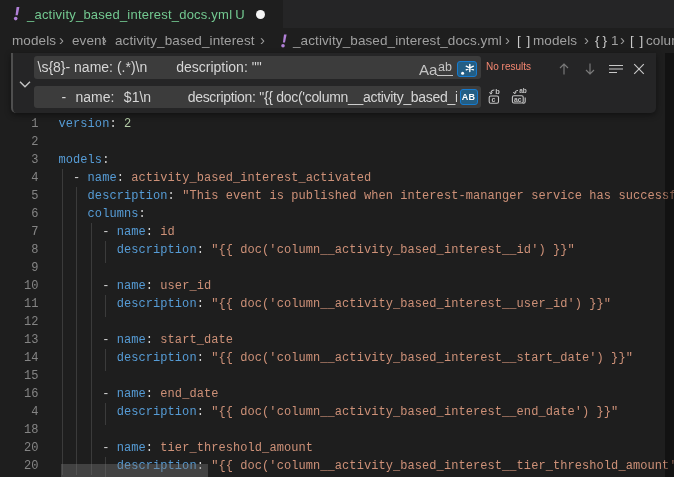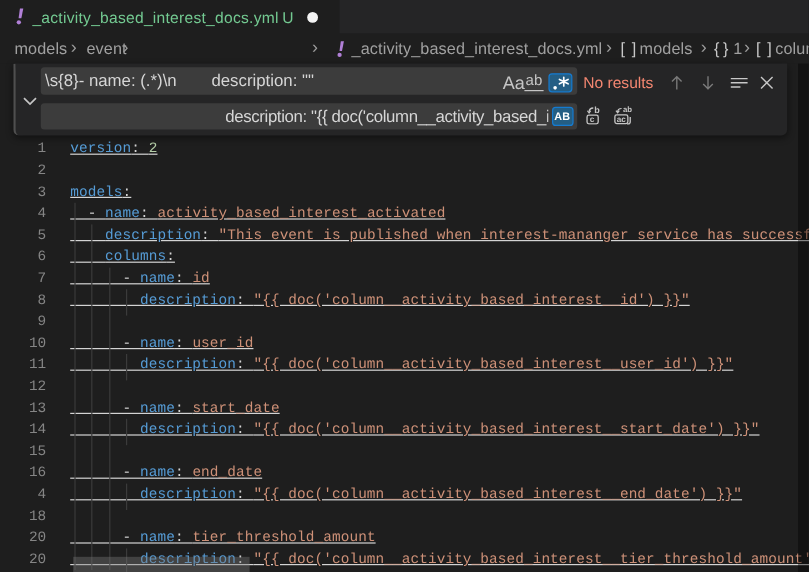--- a/index.html
+++ b/index.html
@@ -21,39 +21,39 @@
             font-size:13.5px; color:#a0a0a0; white-space:nowrap; }
   #crumbs span { position:absolute; top:0; height:25px; line-height:25px; letter-spacing:0.1px; }
   .sep { color:#9d9d9d; font-size:15px; line-height:24px !important; }
   .cicon { color:#c8c8c8; letter-spacing:1.5px !important; font-size:13.5px; }
   #crumbicon { font-style:italic; font-weight:bold; color:#b180d7; font-size:14px; }
 
   
   .ln { position:absolute; width:38.5px; text-align:right; color:#858585;
         font-family:"Liberation Mono", monospace; font-size:12px; line-height:18px; }
   .cl { position:absolute; left:58.5px; white-space:pre; color:#d4d4d4;
-        font-family:"Liberation Mono", monospace; font-size:12px; line-height:18px; letter-spacing:0.07px;text-decoration:underline; }
+        font-family:"Liberation Mono", monospace; font-size:12px; line-height:18px; letter-spacing:0.07px; }
   .k { color:#569cd6; }
   .s { color:#ce9178; }
   .n { color:#b5cea8; }
   .guide { position:absolute; width:1px; background:#3b3b3b; }
 
   
   #widget { left:11px; top:52.5px; width:645px; height:60px; background:#252526;
             border-radius:0 0 5px 5px; border-left:2px solid #4f4f4f;
             box-shadow:0 2px 6px rgba(0,0,0,0.45); }
   .inputbox { position:absolute; background:#3c3c3c; border-radius:3px; }
   #findinput { left:33.5px; top:55.5px; width:447px; height:23px; }
   #replinput { left:33.5px; top:85.5px; width:447px; height:22.5px; }
   .itext { position:absolute; top:0; height:100%; display:flex; align-items:center;
            color:#d6d6d6; font-size:14px; white-space:pre; }
   .optbtn { position:absolute; color:#cccccc; font-size:12px; }
   .optbox { position:absolute; background:#245e84; border:1px solid #157bd0; border-radius:3px;
             color:#ffffff; display:flex; align-items:center; justify-content:center; }
-  #noresults { position:absolute; color:#f48771; font-size:13px; }
+  #noresults { position:absolute; color:#f48771; font-size:10px; }
 </style>
 </head>
 <body>
   <div class="abs" id="tabbar"></div>
   <div class="abs" id="tab">
     <span id="tabicon">
       <svg width="13" height="16" viewBox="0 0 13 16" style="display:block">
       <path d="M6.6 1.0 L9.4 1.0 L7.8 9.3 L5.5 9.3 Z" fill="#b180d7"></path>
       <circle cx="5.7" cy="12.6" r="1.8" fill="#b180d7"></circle>
     </svg>
@@ -61,20 +61,21 @@
     <span id="tabname">_activity_based_interest_docs.yml</span>
     <span id="tabu">U</span>
     <span id="tabdot"></span>
   </div>
 
   <div class="abs" id="crumbs">
     <span style="left:12px">models</span>
     <span class="sep" style="left:59px">›</span>
     <span style="left:72px">event</span>
     <span class="sep" style="left:102px">›</span>
+    <span style="left:115px">activity_based_interest</span>
     <span class="sep" style="left:260px">›</span>
     <span id="crumbicon" style="left:277px;top:5px">
       <svg width="12" height="16" viewBox="0 0 12 16" style="display:block">
       <path d="M7.0 1.4 L9.6 1.4 L8.0 9.6 L5.9 9.6 Z" fill="#b180d7"></path>
       <circle cx="6.0" cy="12.8" r="1.8" fill="#b180d7"></circle>
     </svg>
     </span>
     <span style="left:293px">_activity_based_interest_docs.yml</span>
     <span class="sep" style="left:505px">›</span>
     <span class="cicon" style="left:517px">[ ]</span>
@@ -137,20 +138,21 @@
 
   <div class="abs" id="widget"></div>
   <svg class="abs" width="12" height="9" viewBox="0 0 12 9" style="left:19px;top:80px">
     <path d="M1 1.8 L6 6.8 L11 1.8" stroke="#c5c5c5" stroke-width="1.4" fill="none"></path>
   </svg>
   <div class="inputbox" id="findinput">
     <div class="itext" style="left:4px">\s{8}- name: (.*)\n</div>
     <div class="itext" style="left:142.7px">description: ""</div>
   </div>
   <div class="inputbox" id="replinput" style="overflow:hidden">
+    <div class="itext" style="left:28px;word-spacing:5.5px">- name: $1\n</div>
     <div class="itext" style="left:154.2px;width:269px;overflow:hidden;letter-spacing:-0.3px">description: "{{ doc('column__activity_based_interest__user</div>
   </div>
   <div id="noresults" style="left:486px;top:61px">No results</div>
 
   <div class="optbtn" style="left:419px;top:61px;font-size:15px;color:#c5c5c5">Aa</div>
   <div class="optbtn" style="left:437px;top:61px;font-size:12.5px;color:#c5c5c5;border-bottom:1px solid #c5c5c5;padding:0 1px 1px 1px;line-height:13px">ab</div>
   <div class="optbox" style="left:456.5px;top:61px;width:20px;height:16px">
     <svg width="16" height="13" viewBox="0 0 16 13">
       <circle cx="3.6" cy="10.2" r="1.5" fill="#fff"></circle>
       <g stroke="#fff" stroke-width="1.4" stroke-linecap="round">

